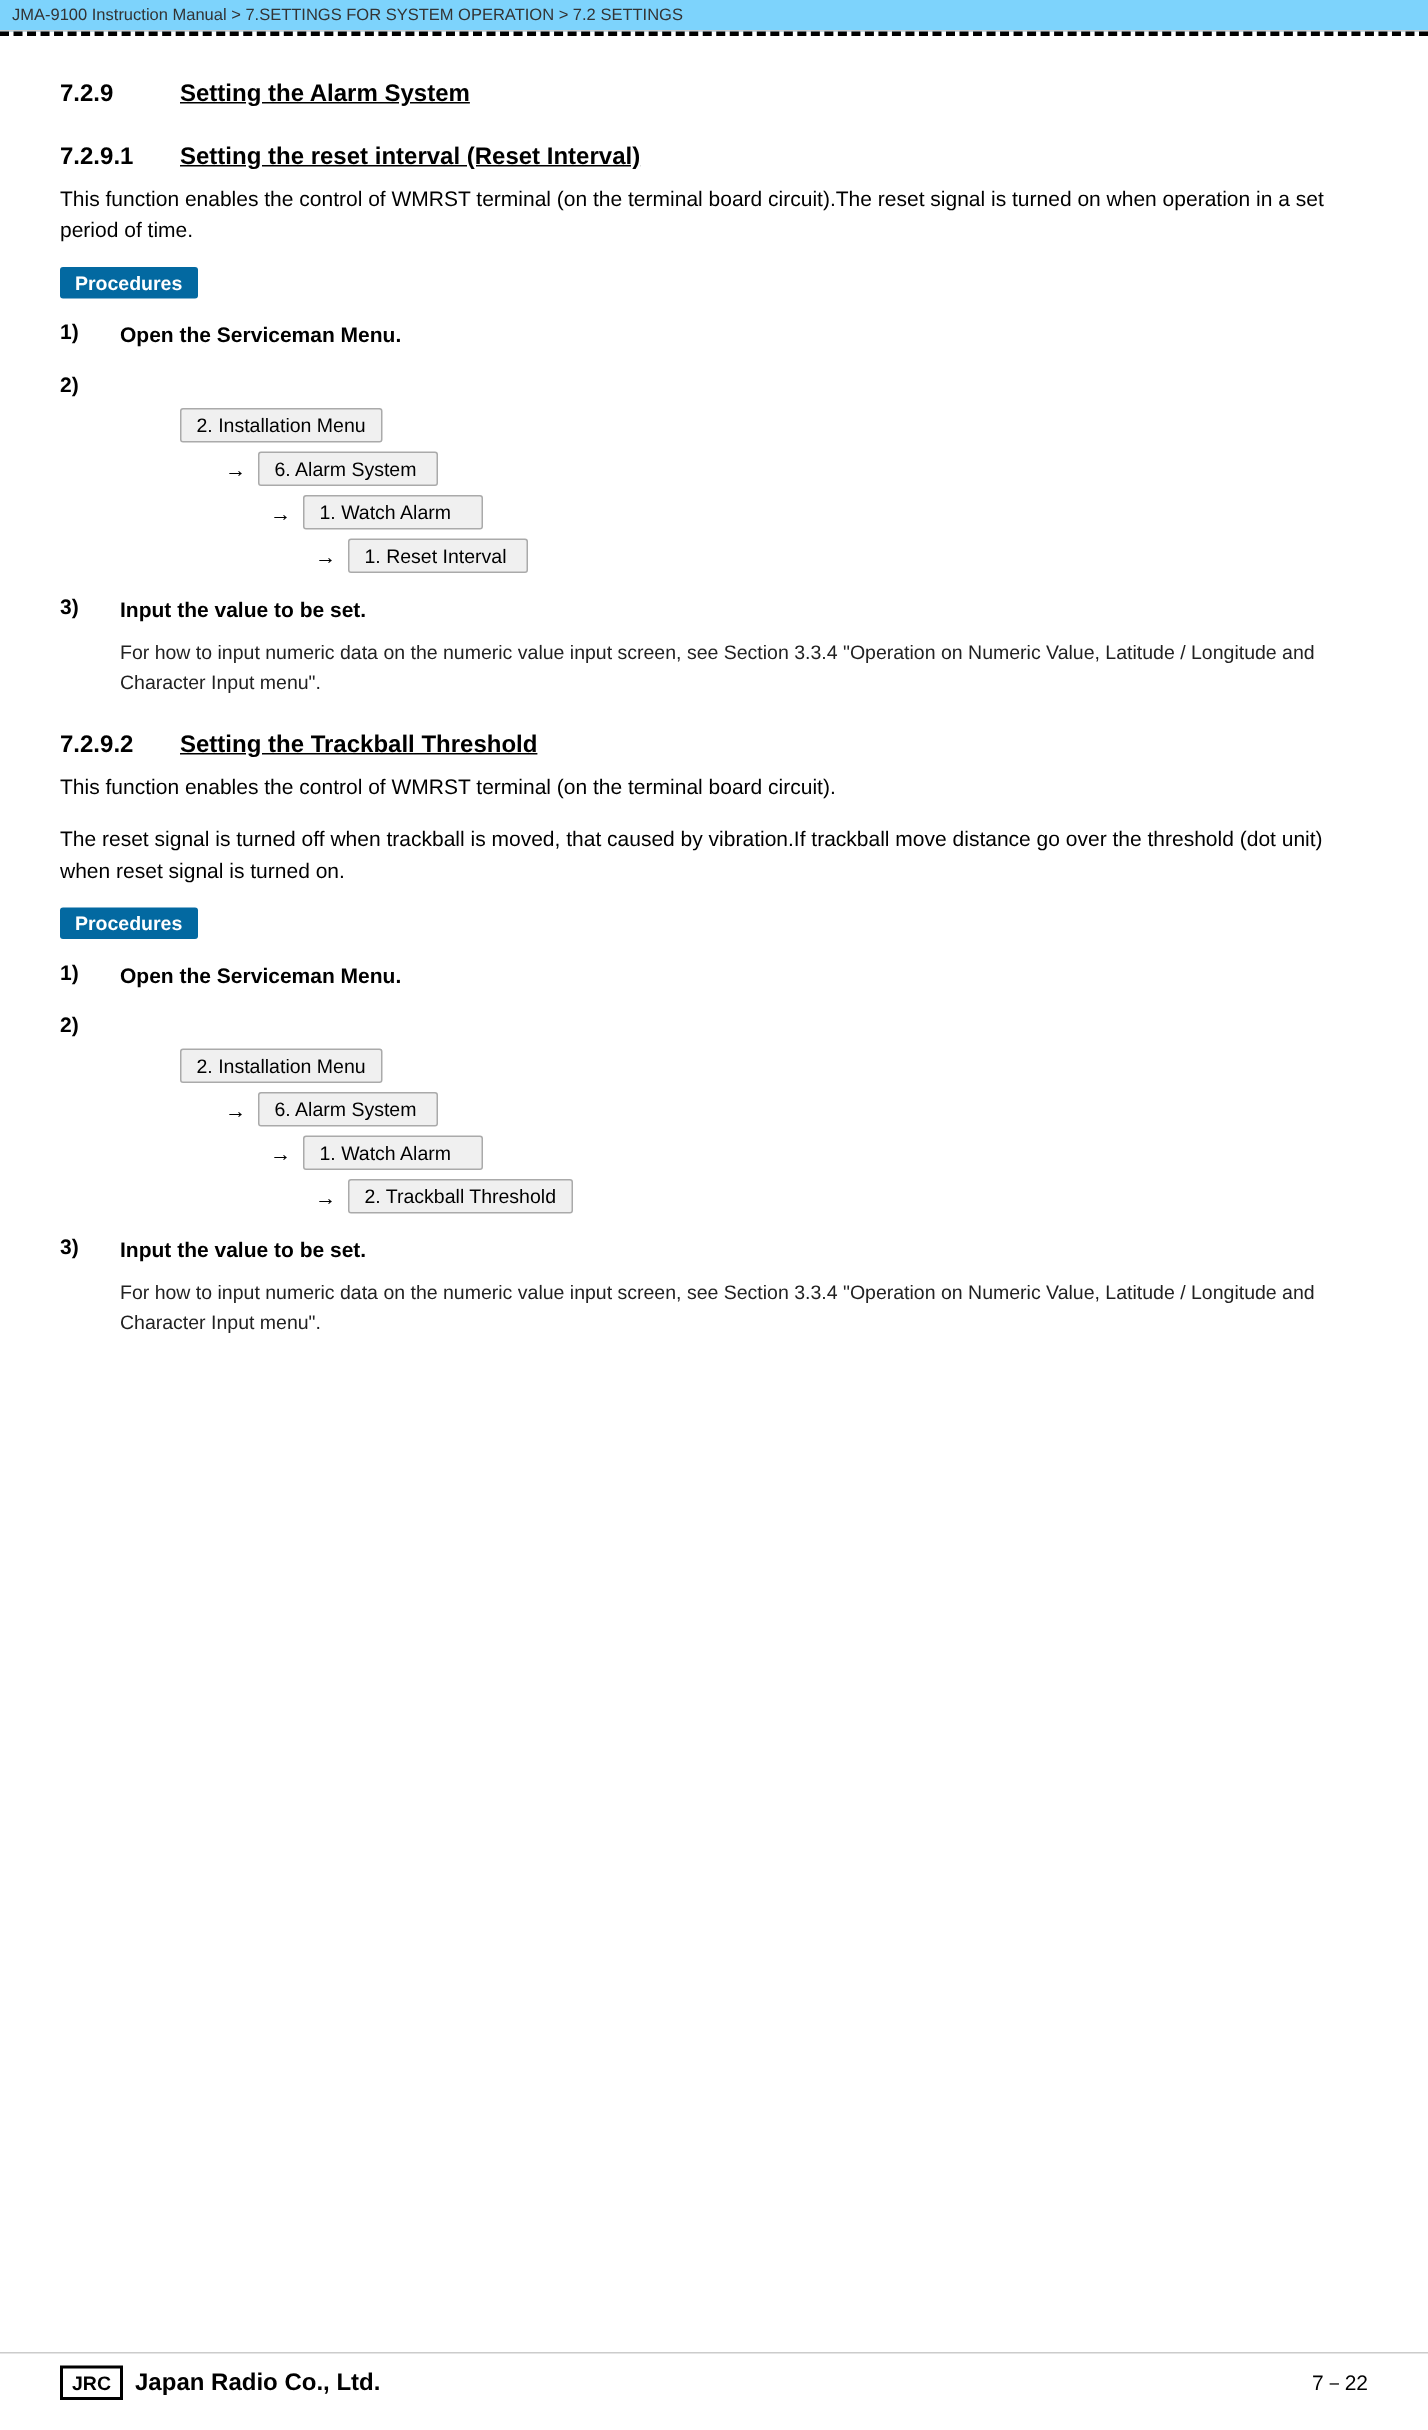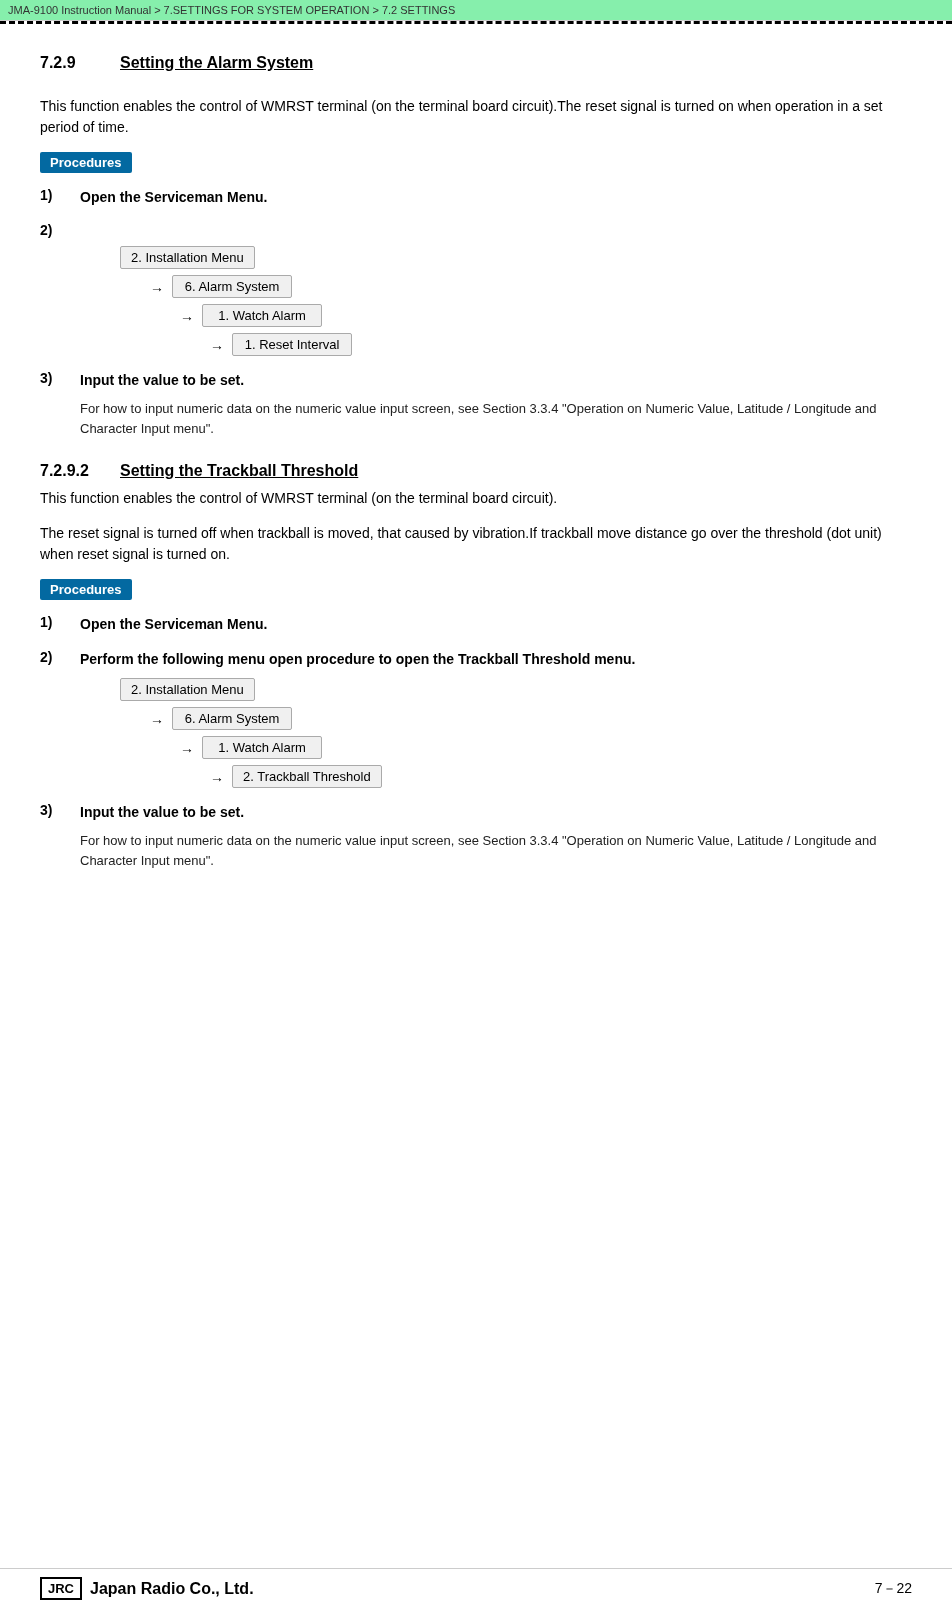--- a/index.html
+++ b/index.html
@@ -11,21 +11,21 @@
       width: 952px;
       min-height: 1620px;
       position: relative;
     }
 
     .breadcrumb-bar {
       font-size: 11px;
       color: #333;
       padding: 4px 8px;
       border-bottom: 1px solid #ccc;
-      background: #86efac;
+      background: #7dd3fc;
     }
 
     .dashed-line {
       border: none;
       border-top: 3px dashed #000;
       margin: 0 0 10px 0;
     }
 
     .main-content {
       padding: 20px 62px 20px 40px;
@@ -108,21 +108,20 @@
       padding: 3px 10px;
       font-size: 13px;
       border-radius: 2px;
       min-width: 120px;
     }
 
     .menu-row {
       display: flex;
       align-items: center;
       margin-bottom: 6px;
-      text-align: center;
     }
 
     .arrow {
       font-size: 14px;
       margin-right: 8px;
       color: #000;
     }
 
     .indent1 { margin-left: 0; }
     .indent2 { margin-left: 30px; }
@@ -180,20 +179,24 @@
 <div class="main-content">
 
   <div class="section-block">
     <div class="section-header">
       <span class="section-num">7.2.9</span>
       <span class="section-label">Setting the Alarm System</span>
     </div>
   </div>
 
   <div class="section-block">
+    <div class="section-header">
+      <span class="section-num">7.2.9.1</span>
+      <span class="section-label">Setting the reset interval (Reset Interval)</span>
+    </div>
 
     <p class="body-text">This function enables the control of WMRST terminal (on the terminal board circuit).The reset signal is turned on when operation in a set period of time.</p>
 
     <div>
       <span class="procedures-badge">Procedures</span>
     </div>
 
     <div class="proc-item">
       <div class="proc-item-header">
         <span class="proc-num">1)</span>
@@ -250,21 +253,20 @@
     <div class="proc-item">
       <div class="proc-item-header">
         <span class="proc-num">1)</span>
         <span class="proc-text">Open the Serviceman Menu.</span>
       </div>
     </div>
 
     <div class="proc-item">
       <div class="proc-item-header">
         <span class="proc-num">2)</span>
-        <span class="proc-text">Perform the following menu open procedure to open the Trackball Threshold menu.</span>
       </div>
 
       <div class="menu-flow">
         <div class="menu-row indent1">
           <span class="menu-btn">2. Installation Menu</span>
         </div>
         <div class="menu-row indent2">
           <span class="arrow">→</span>
           <span class="menu-btn">6. Alarm System</span>
         </div>

